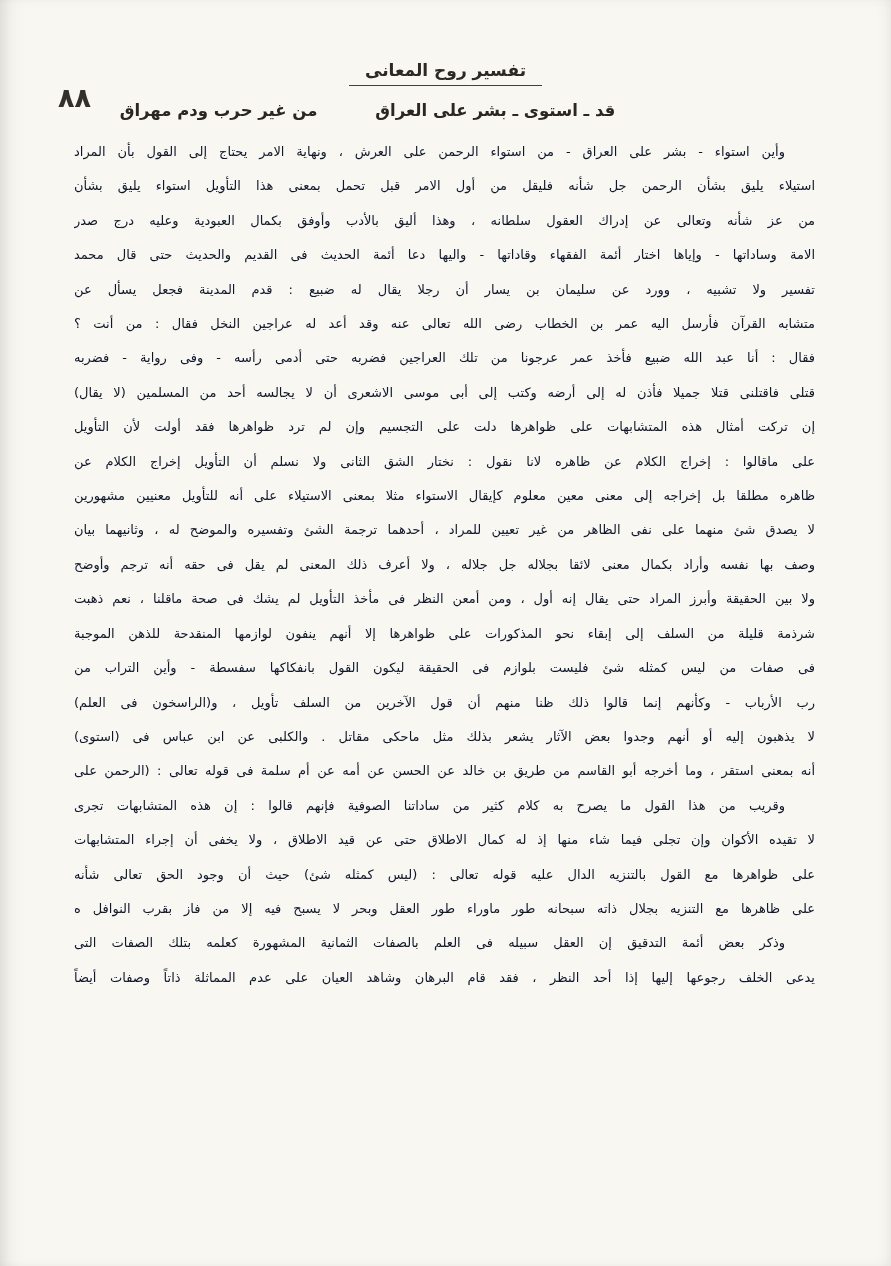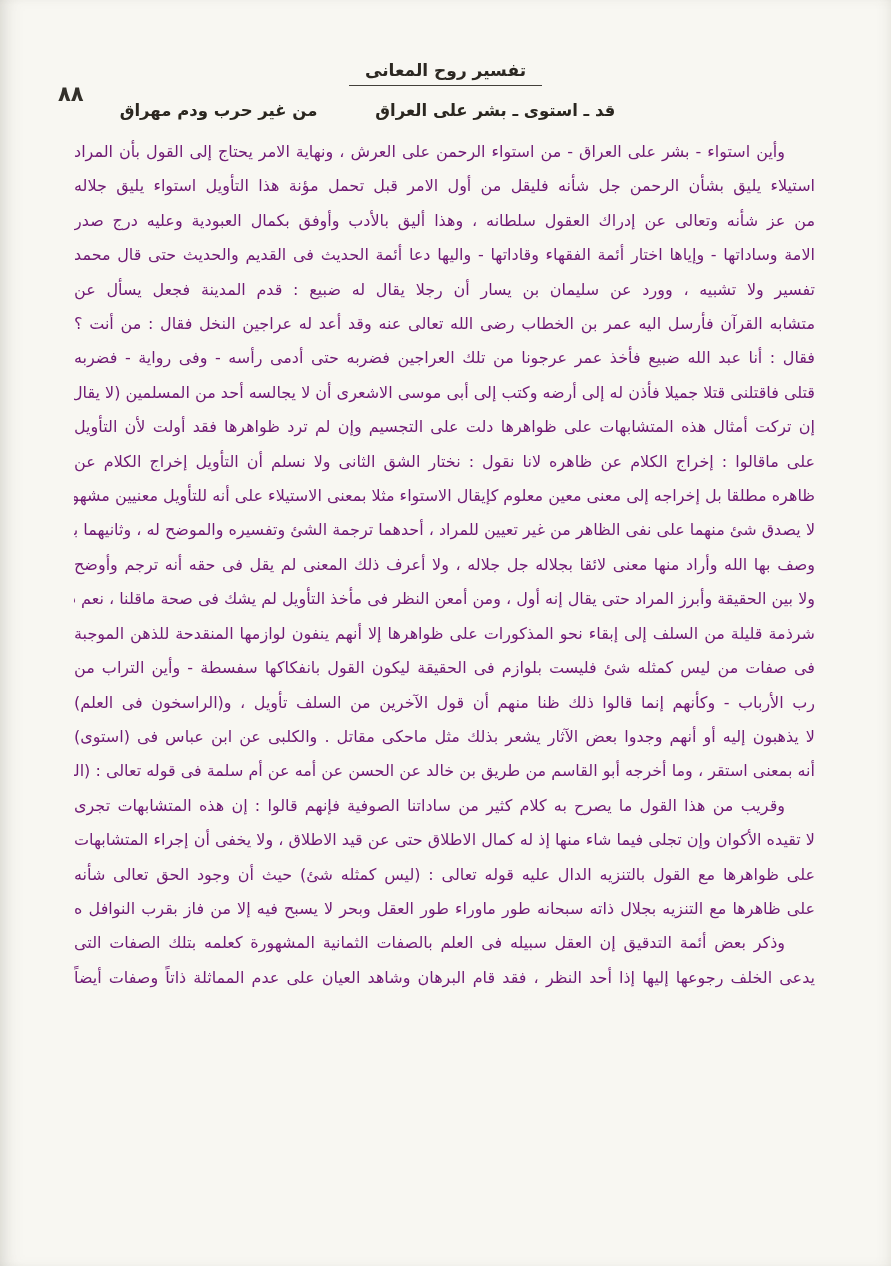--- a/index.html
+++ b/index.html
@@ -13,21 +13,21 @@
     box-shadow: inset 14px 0 22px -16px rgba(90,85,75,.35), inset -10px 0 18px -14px rgba(90,85,75,.22);
     direction: rtl;
     font-family: "DejaVu Sans", sans-serif;
     color: #262219;
     overflow: hidden;
   }
   .page-number {
     position: absolute;
     top: 82px;
     left: 58px;
-    font-size: 21px;
+    font-size: 27px;
     font-weight: bold;
     color: #33302a;
     letter-spacing: 2px;
   }
   .header {
     padding-top: 60px;
     display: flex;
     justify-content: center;
   }
   .header-title {
@@ -45,25 +45,25 @@
     transform: translateX(-78px);
     font-size: 16.5px;
     font-weight: bold;
     color: #2b2720;
     white-space: nowrap;
   }
   .body-text {
     margin: 15px 76px 0 74px;
   }
   .body-line {
-    font-size: 16px;
+    font-size: 13px;
     line-height: 34.4px;
     text-align: justify;
     text-align-last: justify;
-    color: #701a75;
+    color: #0f172a;
     white-space: nowrap;
     overflow: hidden;
   }
   .body-line.indent {
     padding-right: 30px;
   }
 </style>
 </head>
 <body>
 
@@ -74,32 +74,32 @@
     <div class="header-title">تفسير روح المعانى</div>
   </div>
 
   <div class="verse">
     <span class="hemistich">قد ـ استوى ـ بشر على العراق</span>
     <span class="hemistich">من غير حرب ودم مهراق</span>
   </div>
 
   <div class="body-text">
       <div class="body-line indent">وأين استواء - بشر على العراق - من استواء الرحمن على العرش ، ونهاية الامر يحتاج إلى القول بأن المراد</div>
-      <div class="body-line">استيلاء يليق بشأن الرحمن جل شأنه فليقل من أول الامر قبل تحمل مؤنة هذا التأويل استواء يليق جلاله</div>
+      <div class="body-line">استيلاء يليق بشأن الرحمن جل شأنه فليقل من أول الامر قبل تحمل بمعنى هذا التأويل استواء يليق بشأن</div>
       <div class="body-line">من عز شأنه وتعالى عن إدراك العقول سلطانه ، وهذا أليق بالأدب وأوفق بكمال العبودية وعليه درج صدر</div>
       <div class="body-line">الامة وساداتها - وإياها اختار أئمة الفقهاء وقاداتها - واليها دعا أئمة الحديث فى القديم والحديث حتى قال محمد</div>
       <div class="body-line">تفسير ولا تشبيه ، وورد عن سليمان بن يسار أن رجلا يقال له ضبيع : قدم المدينة فجعل يسأل عن</div>
       <div class="body-line">متشابه القرآن فأرسل اليه عمر بن الخطاب رضى الله تعالى عنه وقد أعد له عراجين النخل فقال : من أنت ؟</div>
       <div class="body-line">فقال : أنا عبد الله ضبيع فأخذ عمر عرجونا من تلك العراجين فضربه حتى أدمى رأسه - وفى رواية - فضربه</div>
       <div class="body-line">قتلى فاقتلنى قتلا جميلا فأذن له إلى أرضه وكتب إلى أبى موسى الاشعرى أن لا يجالسه أحد من المسلمين (لا يقال)</div>
       <div class="body-line">إن تركت أمثال هذه المتشابهات على ظواهرها دلت على التجسيم وإن لم ترد ظواهرها فقد أولت لأن التأويل</div>
       <div class="body-line">على ماقالوا : إخراج الكلام عن ظاهره لانا نقول : نختار الشق الثانى ولا نسلم أن التأويل إخراج الكلام عن</div>
       <div class="body-line">ظاهره مطلقا بل إخراجه إلى معنى معين معلوم كإيقال الاستواء مثلا بمعنى الاستيلاء على أنه للتأويل معنيين مشهورين</div>
       <div class="body-line">لا يصدق شئ منهما على نفى الظاهر من غير تعيين للمراد ، أحدهما ترجمة الشئ وتفسيره والموضح له ، وثانيهما بيان</div>
-      <div class="body-line">وصف بها الله وأراد منها معنى لائقا بجلاله جل جلاله ، ولا أعرف ذلك المعنى لم يقل فى حقه أنه ترجم وأوضح</div>
+      <div class="body-line">وصف بها نفسه وأراد بكمال معنى لائقا بجلاله جل جلاله ، ولا أعرف ذلك المعنى لم يقل فى حقه أنه ترجم وأوضح</div>
       <div class="body-line">ولا بين الحقيقة وأبرز المراد حتى يقال إنه أول ، ومن أمعن النظر فى مأخذ التأويل لم يشك فى صحة ماقلنا ، نعم ذهبت</div>
       <div class="body-line">شرذمة قليلة من السلف إلى إبقاء نحو المذكورات على ظواهرها إلا أنهم ينفون لوازمها المنقدحة للذهن الموجبة</div>
       <div class="body-line">فى صفات من ليس كمثله شئ فليست بلوازم فى الحقيقة ليكون القول بانفكاكها سفسطة - وأين التراب من</div>
       <div class="body-line">رب الأرباب - وكأنهم إنما قالوا ذلك ظنا منهم أن قول الآخرين من السلف تأويل ، و(الراسخون فى العلم)</div>
       <div class="body-line">لا يذهبون إليه أو أنهم وجدوا بعض الآثار يشعر بذلك مثل ماحكى مقاتل . والكلبى عن ابن عباس فى (استوى)</div>
       <div class="body-line">أنه بمعنى استقر ، وما أخرجه أبو القاسم من طريق بن خالد عن الحسن عن أمه عن أم سلمة فى قوله تعالى : (الرحمن على</div>
       <div class="body-line indent">وقريب من هذا القول ما يصرح به كلام كثير من ساداتنا الصوفية فإنهم قالوا : إن هذه المتشابهات تجرى</div>
       <div class="body-line">لا تقيده الأكوان وإن تجلى فيما شاء منها إذ له كمال الاطلاق حتى عن قيد الاطلاق ، ولا يخفى أن إجراء المتشابهات</div>
       <div class="body-line">على ظواهرها مع القول بالتنزيه الدال عليه قوله تعالى : (ليس كمثله شئ) حيث أن وجود الحق تعالى شأنه</div>
       <div class="body-line">على ظاهرها مع التنزيه بجلال ذاته سبحانه طور ماوراء طور العقل وبحر لا يسبح فيه إلا من فاز بقرب النوافل ه</div>

